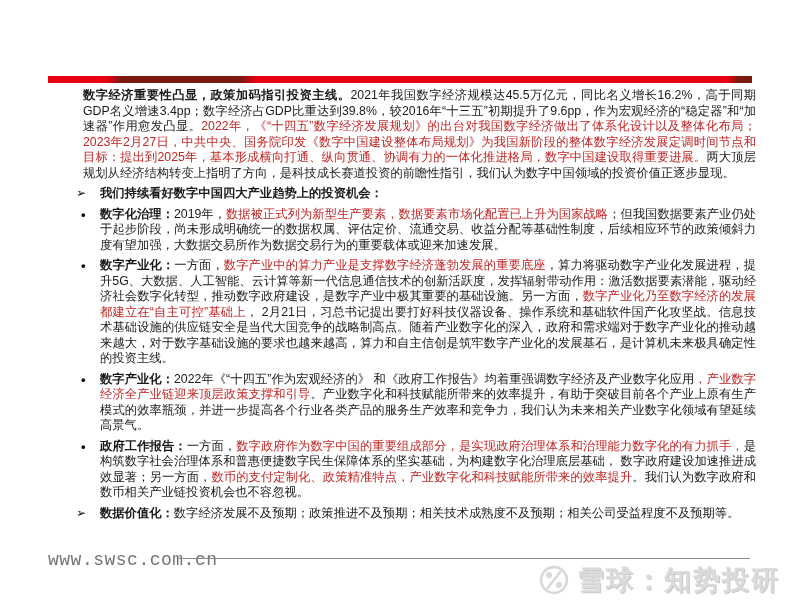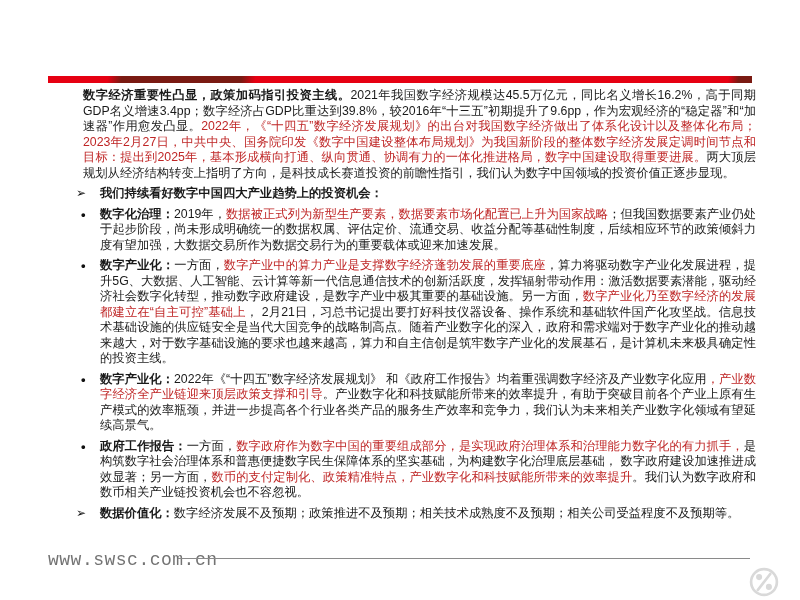--- a/index.html
+++ b/index.html
@@ -72,21 +72,21 @@
       <div class="ptext"><span class="seg-b">数字化治理：</span><span class="seg-n">2019年，</span><span class="seg-r">数据被正式列为新型生产要素，数据要素市场化配置已上升为国家战略</span><span class="seg-n">；但我国数据要素产业仍处于起步阶段，尚未形成明确统一的数据权属、评估定价、流通交易、收益分配等基础性制度，后续相应环节的政策倾斜力度有望加强，大数据交易所作为数据交易行为的重要载体或迎来加速发展。</span></div>
     </div>
 
     <div class="block">
       <span class="dot">•</span>
       <div class="ptext"><span class="seg-b">数字产业化：</span><span class="seg-n">一方面，</span><span class="seg-r">数字产业中的算力产业是支撑数字经济蓬勃发展的重要底座</span><span class="seg-n">，算力将驱动数字产业化发展进程，提升5G、大数据、人工智能、云计算等新一代信息通信技术的创新活跃度，发挥辐射带动作用：激活数据要素潜能，驱动经济社会数字化转型，推动数字政府建设，是数字产业中极其重要的基础设施。另一方面，</span><span class="seg-r">数字产业化乃至数字经济的发展都建立在“自主可控”基础上</span><span class="seg-n">， 2月21日，习总书记提出要打好科技仪器设备、操作系统和基础软件国产化攻坚战。信息技术基础设施的供应链安全是当代大国竞争的战略制高点。随着产业数字化的深入，政府和需求端对于数字产业化的推动越来越大，对于数字基础设施的要求也越来越高，算力和自主信创是筑牢数字产业化的发展基石，是计算机未来极具确定性的投资主线。</span></div>
     </div>
 
     <div class="block">
       <span class="dot">•</span>
-      <div class="ptext"><span class="seg-b">数字产业化：</span><span class="seg-n">2022年《“十四五”数字经济发展规划》 和《政府工作报告》均着重强调数字经济及产业数字化应用</span><span class="seg-r">，产业数字经济全产业链迎来顶层政策支撑和引导</span><span class="seg-n">。产业数字化和科技赋能所带来的效率提升，有助于突破目前各个产业上原有生产模式的效率瓶颈，并进一步提高各个行业各类产品的服务生产效率和竞争力，我们认为未来相关产业数字化领域有望延续高景气。</span></div>
+      <div class="ptext"><span class="seg-b">数字产业化：</span><span class="seg-n">2022年《“十四五”作为宏观经济的》 和《政府工作报告》均着重强调数字经济及产业数字化应用</span><span class="seg-r">，产业数字经济全产业链迎来顶层政策支撑和引导</span><span class="seg-n">。产业数字化和科技赋能所带来的效率提升，有助于突破目前各个产业上原有生产模式的效率瓶颈，并进一步提高各个行业各类产品的服务生产效率和竞争力，我们认为未来相关产业数字化领域有望延续高景气。</span></div>
     </div>
 
     <div class="block">
       <span class="dot">•</span>
       <div class="ptext"><span class="seg-b">政府工作报告：</span><span class="seg-n">一方面，</span><span class="seg-r">数字政府作为数字中国的重要组成部分，是实现政府治理体系和治理能力数字化的有力抓手，</span><span class="seg-n">是构筑数字社会治理体系和普惠便捷数字民生保障体系的坚实基础，为构建数字化治理底层基础， 数字政府建设加速推进成效显著；另一方面，</span><span class="seg-r">数币的支付定制化、政策精准特点，产业数字化和科技赋能所带来的效率提升</span><span class="seg-n">。我们认为数字政府和数币相关产业链投资机会也不容忽视。</span></div>
     </div>
 
     <div class="block">
       <span class="arrow">➢</span>
       <div class="ptext"><span class="seg-b">数据价值化：</span><span class="seg-n">数字经济发展不及预期；政策推进不及预期；相关技术成熟度不及预期；相关公司受益程度不及预期等。</span></div>
@@ -99,15 +99,16 @@
 
   <div class="watermark">
     <span>
       <svg width="32" height="32" viewBox="0 0 36 36">
         <circle cx="18" cy="18" r="14.5" fill="none" stroke="#d9d9d9" stroke-width="3"></circle>
         <line x1="25" y1="9" x2="11" y2="27" stroke="#d9d9d9" stroke-width="3" stroke-linecap="round"></line>
         <circle cx="12.5" cy="12.5" r="3.4" fill="#d9d9d9"></circle>
         <circle cx="23.5" cy="23.5" r="3.4" fill="#d9d9d9"></circle>
       </svg>
     </span>
+    <span>雪球：知势投研</span>
   </div>
 
 </div>
 
 </body></html>

